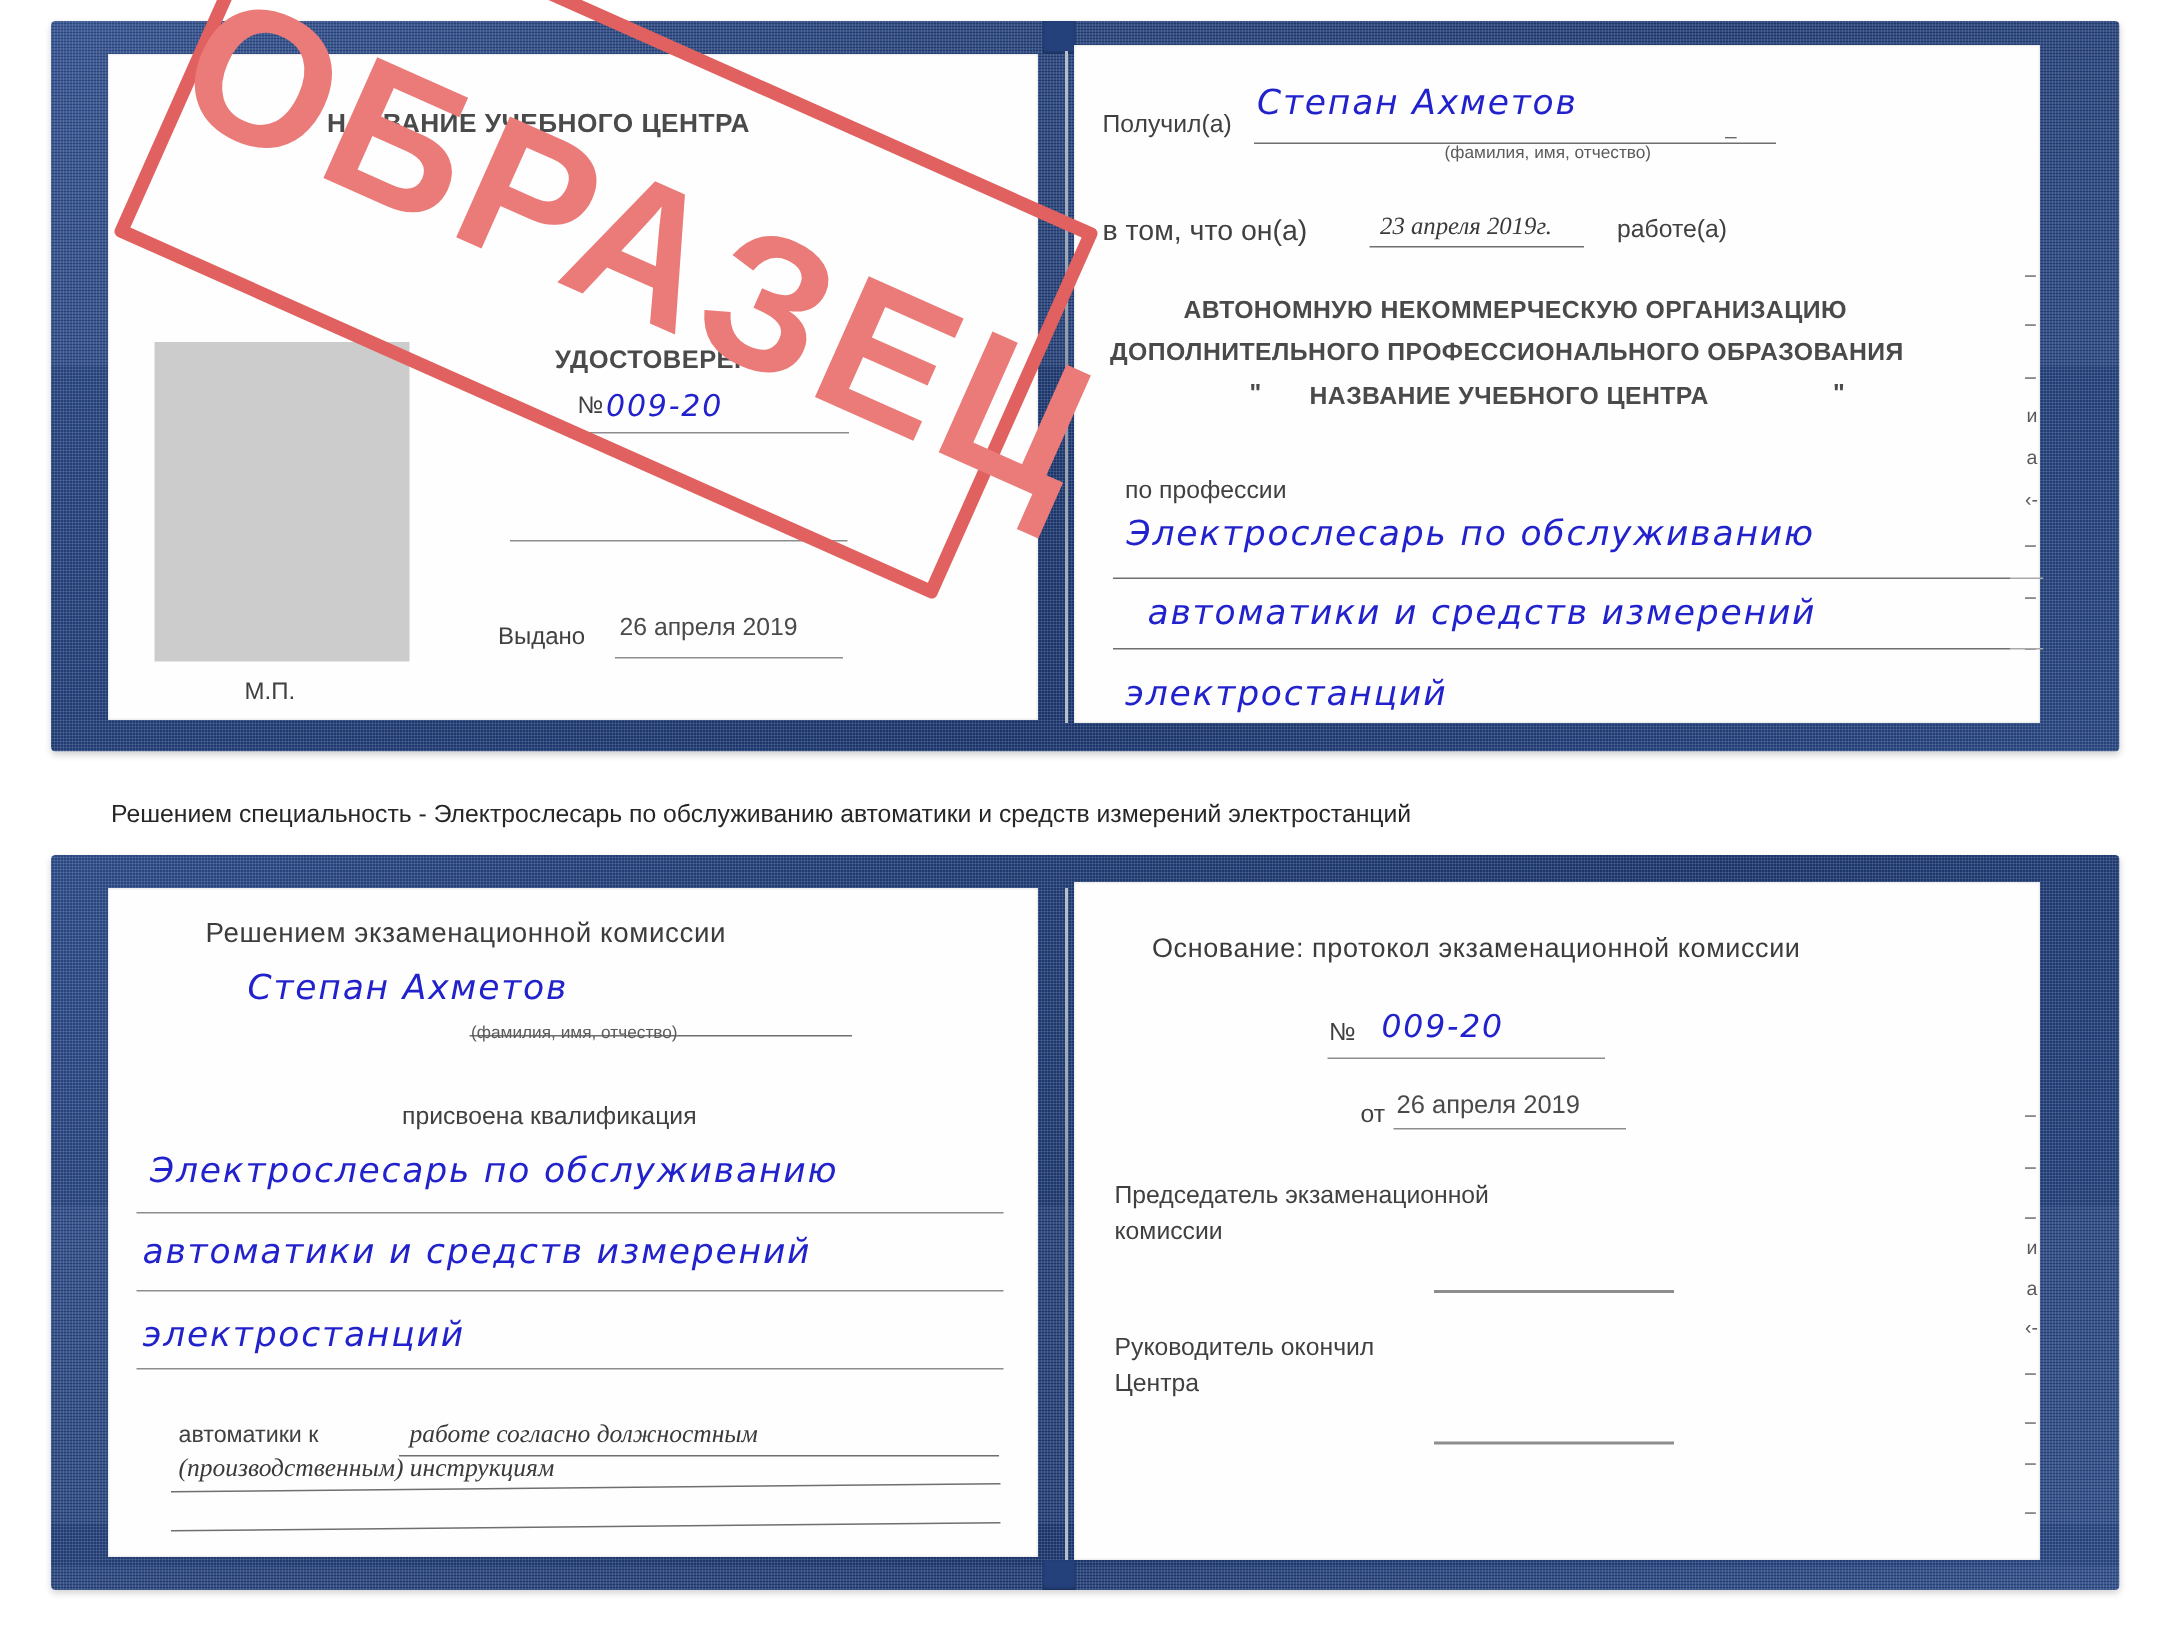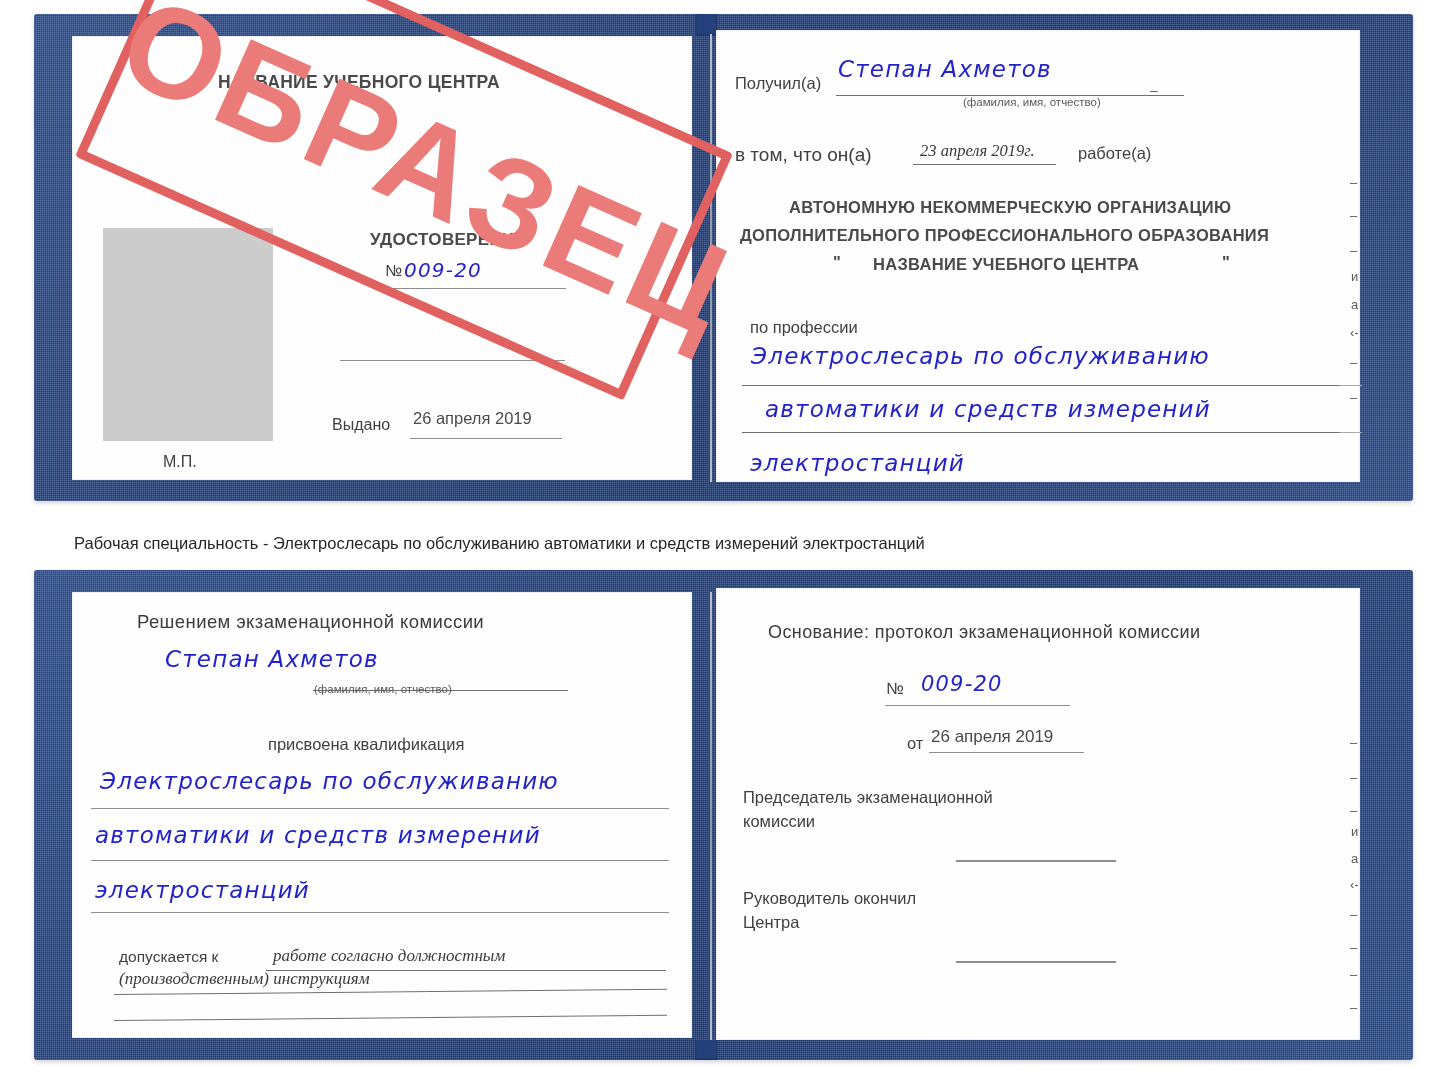--- a/index.html
+++ b/index.html
@@ -118,21 +118,21 @@
 <div class="frag" style="left:1350px;top:243px;">–</div>
 <div class="frag" style="left:1351px;top:269px;">и</div>
 <div class="frag" style="left:1351px;top:297px;">а</div>
 <div class="frag" style="left:1350px;top:325px;">‹-</div>
 <div class="frag" style="left:1350px;top:355px;">–</div>
 <div class="frag" style="left:1350px;top:390px;">–</div>
 <div class="frag" style="left:1350px;top:424px;">–</div>
 <div class="rule thin" style="left:1340px;top:385px;width:22px;"></div>
 <div class="rule thin" style="left:1340px;top:432px;width:22px;"></div>
 
-<div id="caption">Рабочая специальность - Электрослесарь по обслуживанию автоматики и средств измерений электростанций</div>
+<div id="caption">Решением специальность - Электрослесарь по обслуживанию автоматики и средств измерений электростанций</div>
 
 <div class="booklet bottom"></div>
 
 <div class="spine-tab up" style="left:695px;top:1040px;width:22px;height:20px;"></div>
 
 <div class="page shadow" style="left:72px;top:592px;width:620px;height:446px;"></div>
 
 <div class="page shadow" style="left:716px;top:588px;width:644px;height:452px;"></div>
 <div class="spine" style="left:710px;top:592px;height:448px;"></div>
 
@@ -144,21 +144,21 @@
 
 <div class="t" style="left:268px;top:735px;font-size:16.5px;">присвоена квалификация</div>
 
 <div class="t hand" style="left:100px;top:768px;font-size:23px;">Электрослесарь по обслуживанию</div>
 <div class="rule" style="left:91px;top:808px;width:578px;"></div>
 <div class="t hand" style="left:95px;top:822px;font-size:23px;">автоматики и средств измерений</div>
 <div class="rule" style="left:91px;top:860px;width:578px;"></div>
 <div class="t hand" style="left:95px;top:877px;font-size:23px;">электростанций</div>
 <div class="rule" style="left:91px;top:912px;width:578px;"></div>
 
-<div class="t" style="left:119px;top:948px;font-size:15.5px;">допускается к</div>
+<div class="t" style="left:119px;top:948px;font-size:15.5px;">автоматики к</div>
 <div class="t ital" style="left:273px;top:946px;font-size:17px;">работе согласно должностным</div>
 <div class="rule dark" style="left:266px;top:970px;width:400px;"></div>
 <div class="t ital" style="left:119px;top:969px;font-size:17px;">(производственным) инструкциям</div>
 <div class="rule dark" style="left:114px;top:994px;width:553px;transform:rotate(-.55deg);transform-origin:left center;"></div>
 <div class="rule dark" style="left:114px;top:1020px;width:553px;transform:rotate(-.55deg);transform-origin:left center;"></div>
 
 <div class="t" style="left:768px;top:622px;font-size:18px;color:#3c3c3c;letter-spacing:.4px;">Основание: протокол экзаменационной комиссии</div>
 
 <div class="t" style="left:886px;top:679px;font-size:16.5px;">№</div>
 <div class="t hand" style="left:921px;top:672px;font-size:21px;">009-20</div>

